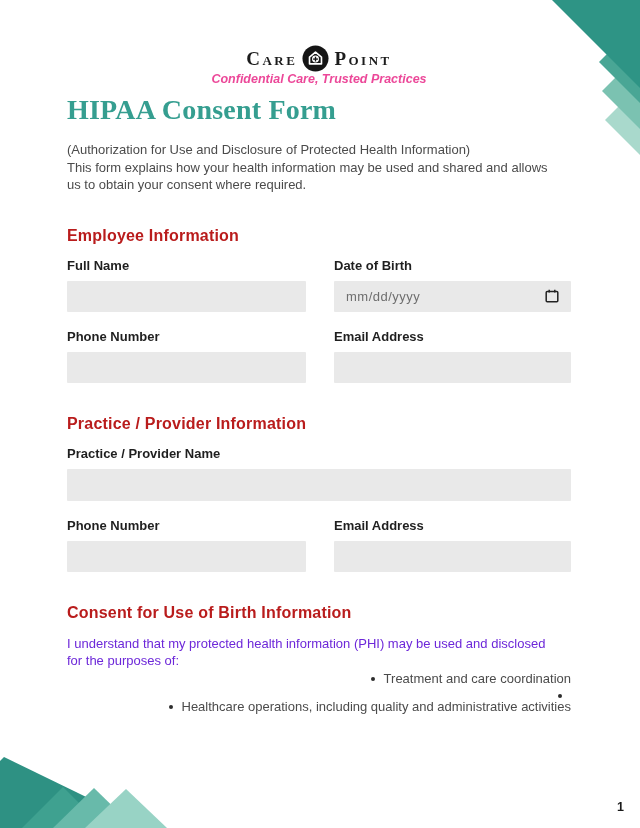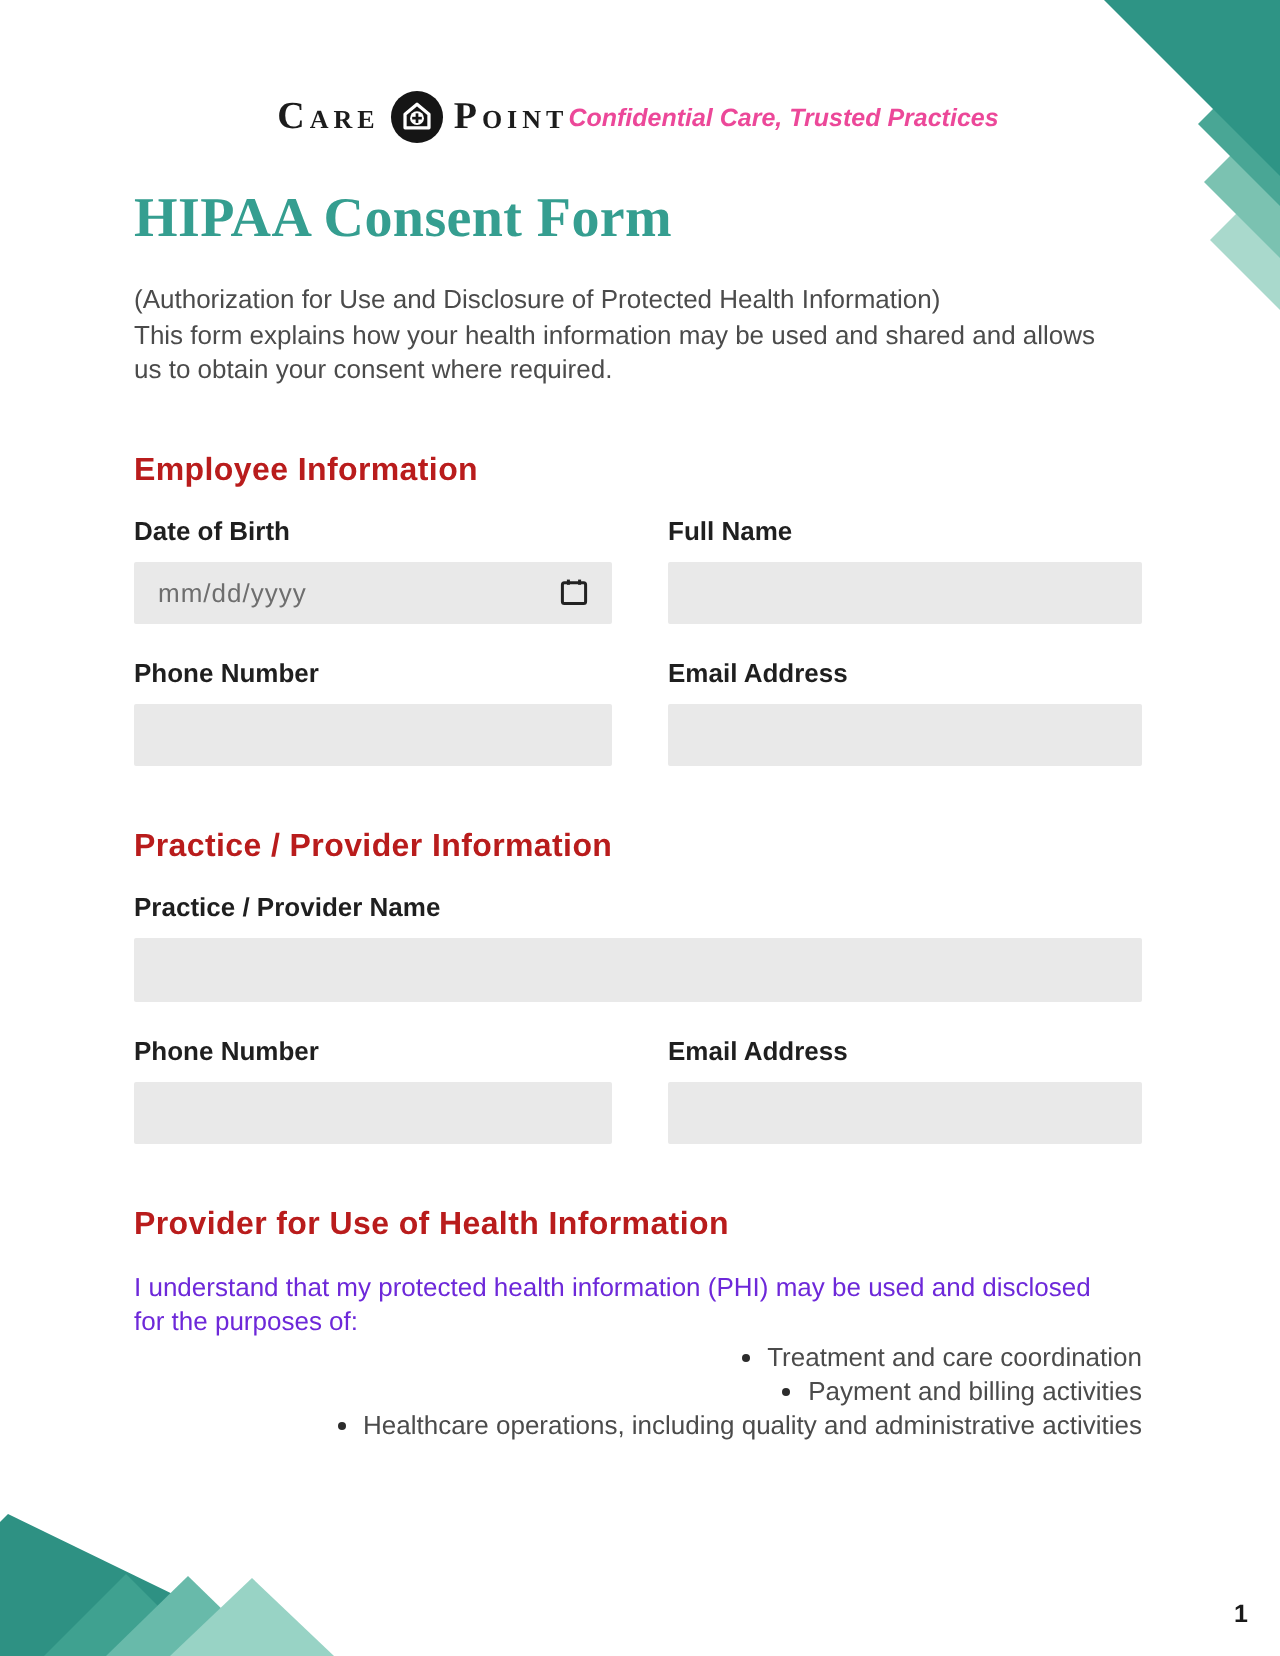--- a/index.html
+++ b/index.html
@@ -12,21 +12,21 @@
     overflow: hidden;
     font-family: "Liberation Sans", sans-serif;
     color: #4b4b4b;
   }
   .deco { position: absolute; pointer-events: none; z-index: 0; }
   .deco-tr { top: 0; right: 0; }
   .deco-bl { bottom: 0; left: 0; }
 
   .content { position: relative; z-index: 1; padding: 45px 69px 0 67px; }
 
-  .topbar { display: flex; align-items: center; justify-content: center; margin-bottom: 22px; }
+  .topbar { display: flex; align-items: center; justify-content: center; margin-bottom: 8px; flex-direction: column; }
   .logo { display: flex; align-items: center; gap: 5px; }
   .logo-word {
     font-family: "Liberation Serif", serif;
     font-variant: small-caps;
     font-size: 19px;
     font-weight: 600;
     letter-spacing: 2.5px;
     color: #1c1c1c;
     text-transform: capitalize;
   }
@@ -164,37 +164,37 @@
 
     <div class="intro">
       <p>(Authorization for Use and Disclosure of Protected Health Information)</p>
       <p>This form explains how your health information may be used and shared and allows us to obtain your consent where required.</p>
     </div>
 
     <section class="section">
       <h2 class="section-heading">Employee Information</h2>
       <div class="grid">
         <div class="field">
+          <label class="field-label">Full Name</label>
+          <input type="text" class="text-input" style="">
+        </div>
+        <div class="field">
           <label class="field-label">Date of Birth</label>
           <div class="date-input">
             <span class="date-placeholder">mm/dd/yyyy</span>
             <span style="display:inline-flex;">
               <svg width="14" height="14" viewBox="0 0 14 14">
                 <rect x="1.2" y="2.4" width="11.6" height="10.4" rx="1" fill="none" stroke="#222222" stroke-width="1.5"></rect>
                 <line x1="4.2" y1="0.8" x2="4.2" y2="3.4" stroke="#222222" stroke-width="1.5"></line>
                 <line x1="9.8" y1="0.8" x2="9.8" y2="3.4" stroke="#222222" stroke-width="1.5"></line>
               </svg>
             </span>
           </div>
         </div>
         <div class="field">
-          <label class="field-label">Full Name</label>
-          <input type="text" class="text-input" style="">
-        </div>
-        <div class="field">
           <label class="field-label">Phone Number</label>
           <input type="text" class="text-input" style="">
         </div>
         <div class="field">
           <label class="field-label">Email Address</label>
           <input type="text" class="text-input" style="">
         </div>
       </div>
     </section>
 
@@ -210,30 +210,29 @@
           <input type="text" class="text-input" style="">
         </div>
         <div class="field">
           <label class="field-label">Email Address</label>
           <input type="text" class="text-input" style="">
         </div>
       </div>
     </section>
 
     <section class="section">
-      <h2 class="section-heading">Provider for Use of Health Information</h2>
+      <h2 class="section-heading">Consent for Use of Birth Information</h2>
       <p class="consent-body">I understand that my protected health information (PHI) may be used and disclosed for the purposes of:</p>
       <ul class="bullet-list">
         <li>
           <span class="bullet-dot"></span>
           <span>Treatment and care coordination</span>
         </li>
         <li>
           <span class="bullet-dot"></span>
-          <span>Payment and billing activities</span>
         </li>
         <li>
           <span class="bullet-dot"></span>
           <span>Healthcare operations, including quality and administrative activities</span>
         </li>
       </ul>
     </section>
 
   </div>
 

